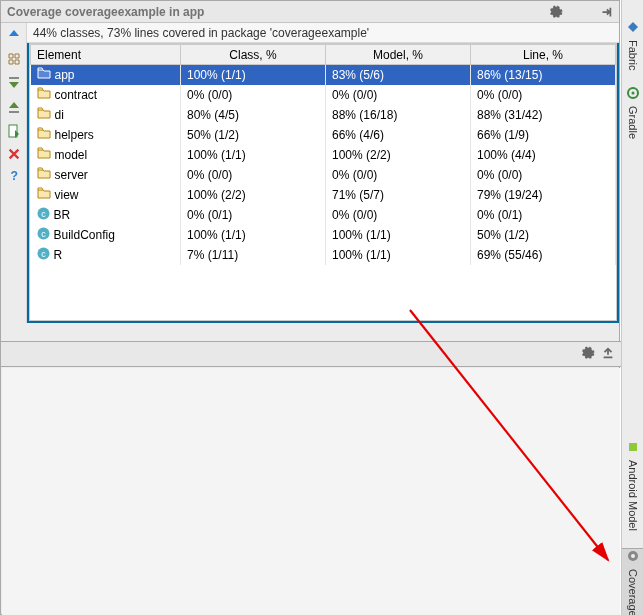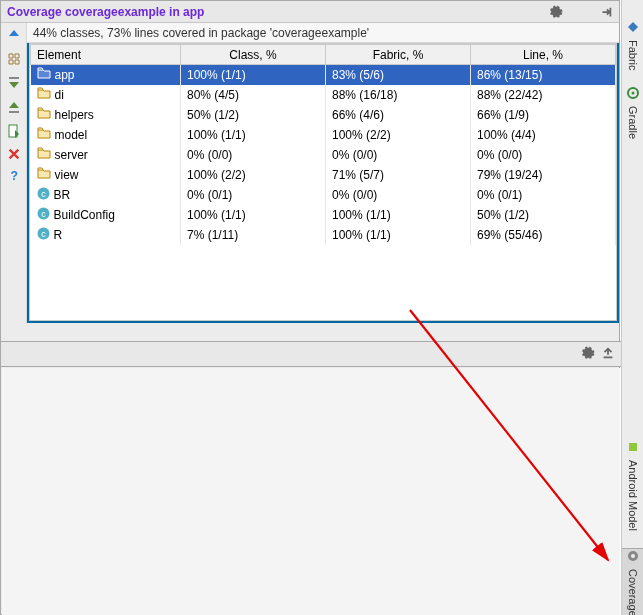--- a/index.html
+++ b/index.html
@@ -21,21 +21,21 @@
     background: #ececec;
   }
   .title-bar {
     height: 22px;
     background: #e8e8e8;
     border-bottom: 1px solid #c5c5c5;
     display: flex;
     align-items: center;
     padding: 0 6px;
     font-weight: bold;
-    color: #6d28d9;
+    color: #737373;
     gap: 28px;
   }
   .title-bar .spacer { flex: 1; }
   .title-bar svg, .left-toolbar svg, .second-toolbar svg, .right-toolbar svg { display: block; }
   .body {
     display: flex;
     height: 300px;
     background: #fff;
   }
   .left-toolbar {
@@ -219,21 +219,21 @@
           <colgroup>
               <col style="width:150px">
               <col>
               <col>
               <col>
             </colgroup>
           <thead>
               <tr id="head-row">
                 <th>Element</th>
                 <th>Class, %</th>
-                <th>Fabric, %</th>
+                <th>Model, %</th>
                 <th>Line, %</th>
               </tr>
             </thead>
           <tbody id="body-rows">
               <tr class="sel">
                 <td>
                   <span class="elem-cell">
                     <span><svg width="14" height="12" viewBox="0 0 14 12">
                         <path fill="#5a86d6" stroke="#fff" d="M1 3h5l1 1h6v7H1z"></path>
                         <path fill="none" stroke="#fff" d="M1 3V1h4l1 2"></path>
@@ -245,26 +245,40 @@
                 <td>83% (5/6)</td>
                 <td>86% (13/15)</td>
               </tr>
               <tr>
                 <td>
                   <span class="elem-cell">
                     <span><svg width="14" height="12" viewBox="0 0 14 12">
                         <path fill="#f7e7b0" stroke="#b8860b" d="M1 3h5l1 1h6v7H1z"></path>
                         <path fill="none" stroke="#b8860b" d="M1 3V1h4l1 2"></path>
                       </svg></span>
+                    <span>contract</span>
+                  </span>
+                </td>
+                <td>0% (0/0)</td>
+                <td>0% (0/0)</td>
+                <td>0% (0/0)</td>
+              </tr>
+              <tr>
+                <td>
+                  <span class="elem-cell">
+                    <span><svg width="14" height="12" viewBox="0 0 14 12">
+                        <path fill="#f7e7b0" stroke="#b8860b" d="M1 3h5l1 1h6v7H1z"></path>
+                        <path fill="none" stroke="#b8860b" d="M1 3V1h4l1 2"></path>
+                      </svg></span>
                     <span>di</span>
                   </span>
                 </td>
                 <td>80% (4/5)</td>
                 <td>88% (16/18)</td>
-                <td>88% (22/42)</td>
+                <td>88% (31/42)</td>
               </tr>
               <tr>
                 <td>
                   <span class="elem-cell">
                     <span><svg width="14" height="12" viewBox="0 0 14 12">
                         <path fill="#f7e7b0" stroke="#b8860b" d="M1 3h5l1 1h6v7H1z"></path>
                         <path fill="none" stroke="#b8860b" d="M1 3V1h4l1 2"></path>
                       </svg></span>
                     <span>helpers</span>
                   </span>

